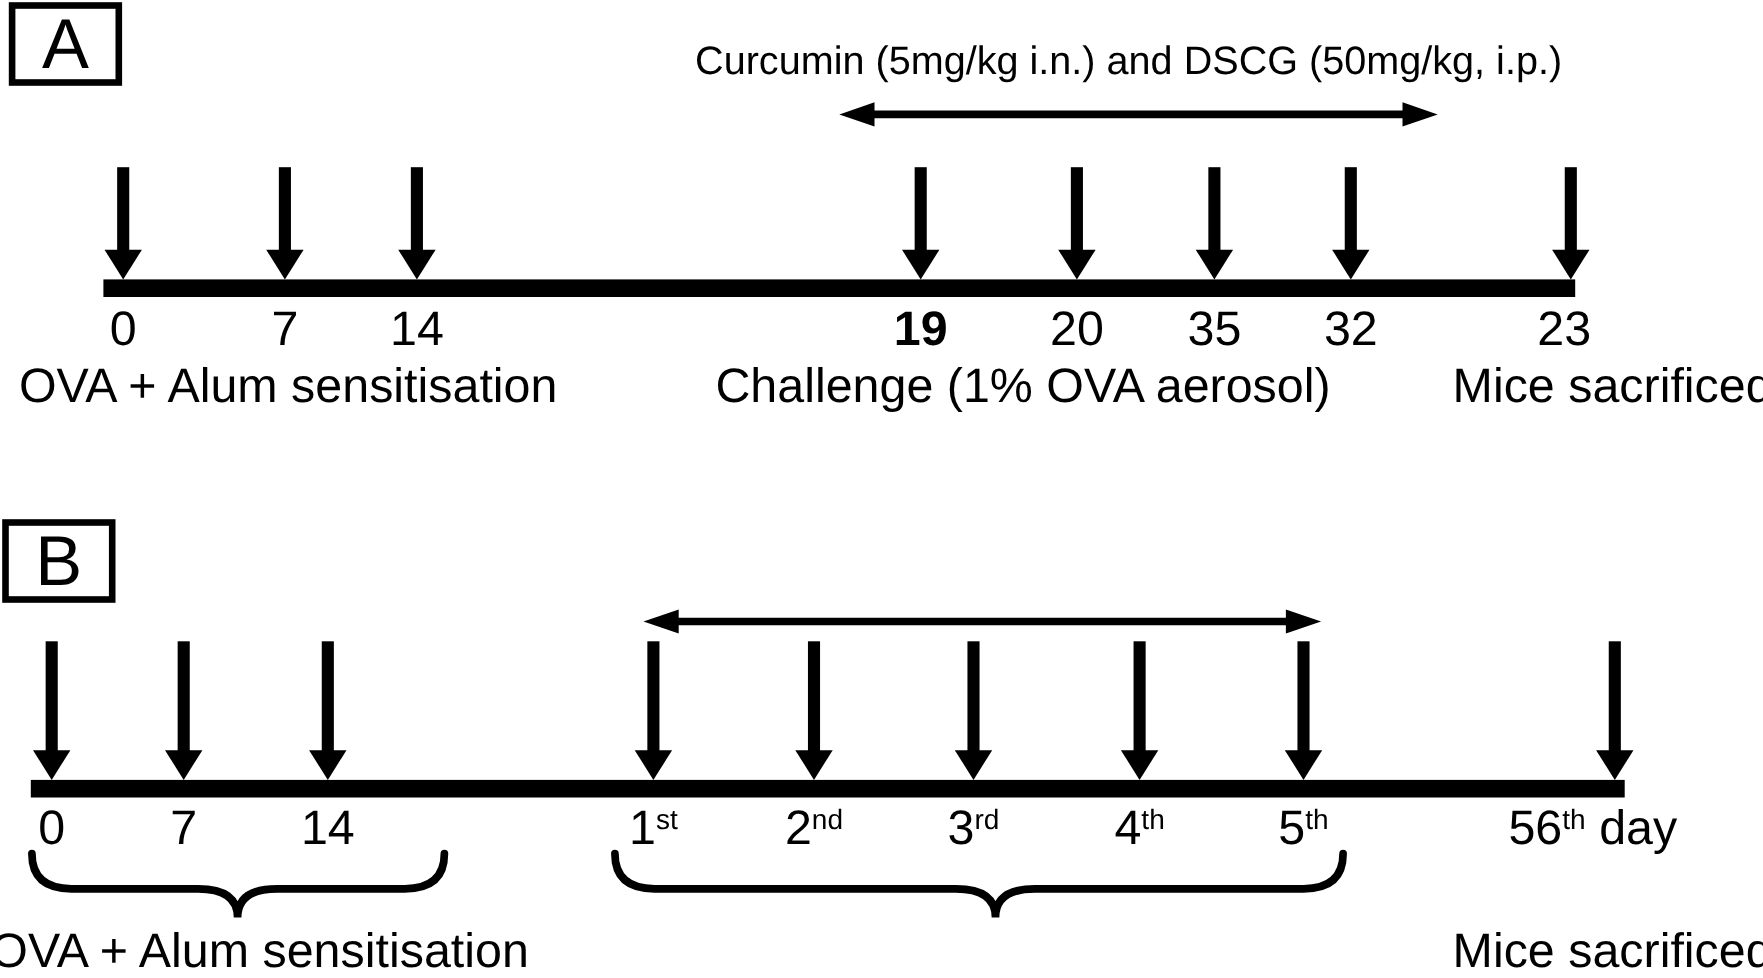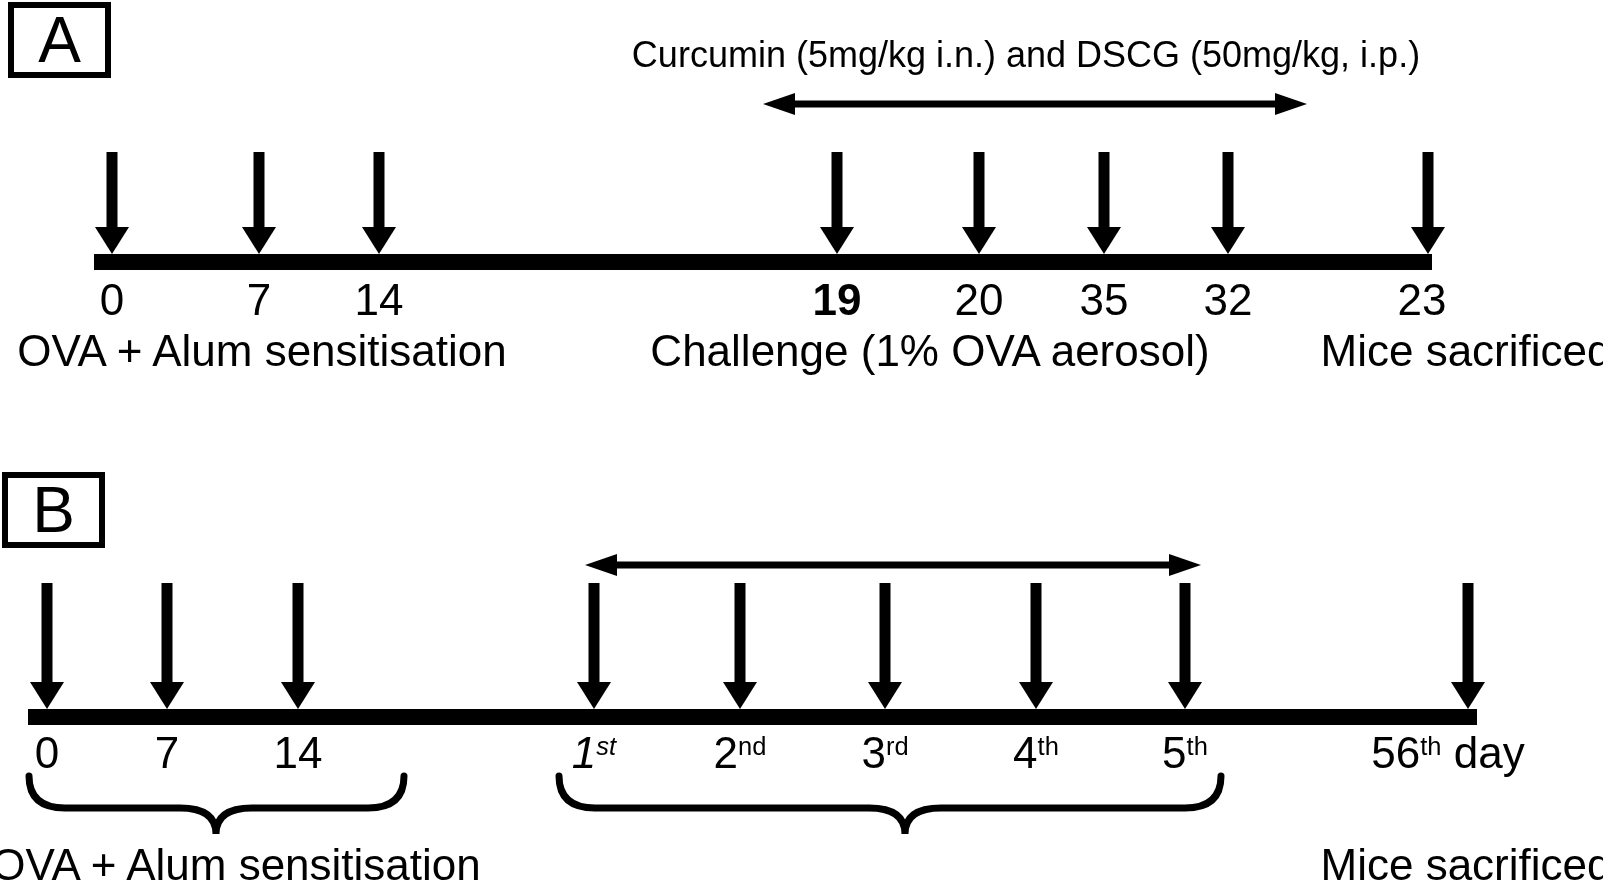--- a/index.html
+++ b/index.html
@@ -97,21 +97,21 @@
       <div class="day-label" style="left: 167px; top: 731px;"><span>7</span></div>
       <svg width="36" height="126" class="abs" style="left: 280px; top: 583px; overflow: visible;">
         <rect x="12.5" y="0" width="11" height="101" fill="#000000"></rect>
         <polygon points="1,99 35,99 18,126" fill="#000000"></polygon>
       </svg>
       <div class="day-label" style="left: 298px; top: 731px;"><span>14</span></div>
       <svg width="36" height="126" class="abs" style="left: 576px; top: 583px; overflow: visible;">
         <rect x="12.5" y="0" width="11" height="101" fill="#000000"></rect>
         <polygon points="1,99 35,99 18,126" fill="#000000"></polygon>
       </svg>
-      <div class="day-label" style="left: 594px; top: 731px; font-style: italic;"><span>1</span><sup>st</sup></div>
+      <div class="day-label" style="left: 594px; top: 731px;"><span>1</span><sup>st</sup></div>
       <svg width="36" height="126" class="abs" style="left: 722px; top: 583px; overflow: visible;">
         <rect x="12.5" y="0" width="11" height="101" fill="#000000"></rect>
         <polygon points="1,99 35,99 18,126" fill="#000000"></polygon>
       </svg>
       <div class="day-label" style="left: 740px; top: 731px;"><span>2</span><sup>nd</sup></div>
       <svg width="36" height="126" class="abs" style="left: 867px; top: 583px; overflow: visible;">
         <rect x="12.5" y="0" width="11" height="101" fill="#000000"></rect>
         <polygon points="1,99 35,99 18,126" fill="#000000"></polygon>
       </svg>
       <div class="day-label" style="left: 885px; top: 731px;"><span>3</span><sup>rd</sup></div>

